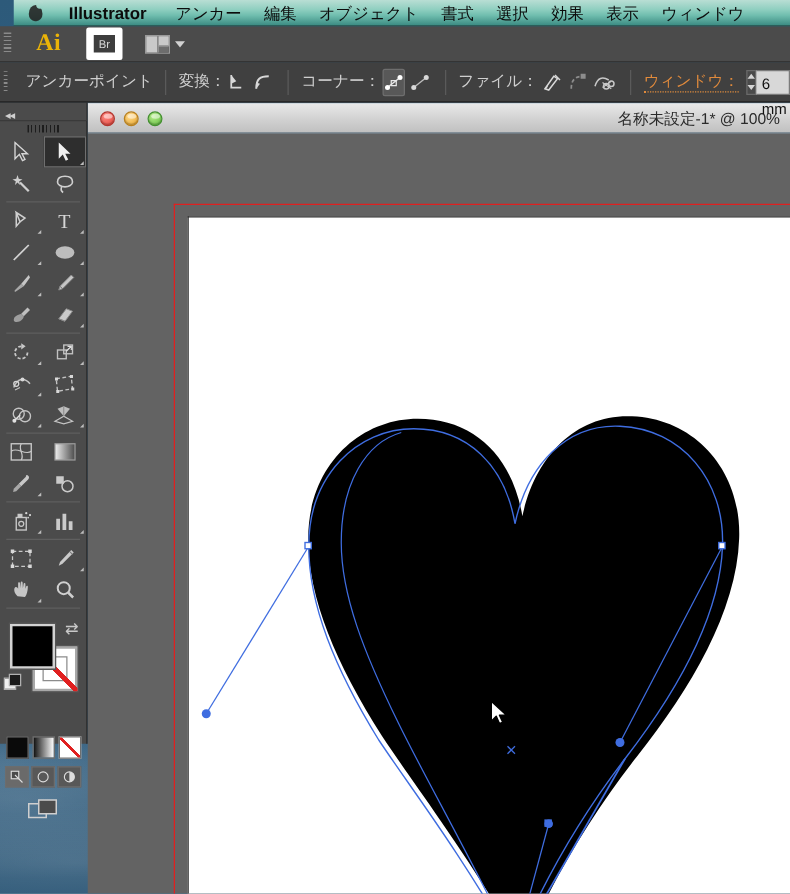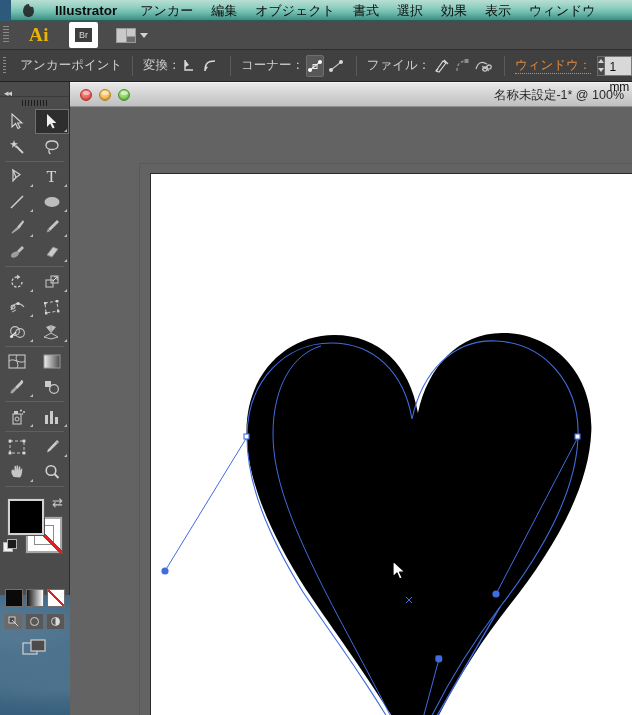--- a/index.html
+++ b/index.html
@@ -313,21 +313,21 @@
         <circle cx="15" cy="9" r="2.2" fill="none" stroke="#c8c8c8" stroke-width="1.2"></circle>
         <path d="M8 8 L15 13 M8 12 L15 7" stroke="#c8c8c8" stroke-width="1"></path>
       </svg>
   </div>
   <div class="sep"></div>
   <div class="orange-lbl">ウィンドウ：</div>
   <div class="spin">
     <i class="up"></i>
       <i class="dn"></i>
   </div>
-  <div class="numfield">1 mm</div>
+  <div class="numfield">6 mm</div>
 </div>
 
 <div id="docwin">
   <div id="titlebar">
     <div class="lights">
       <div class="lt red"></div>
       <div class="lt yel"></div>
       <div class="lt grn"></div>
     </div>
     <div id="doctitle">名称未設定-1* @ 100%</div>

